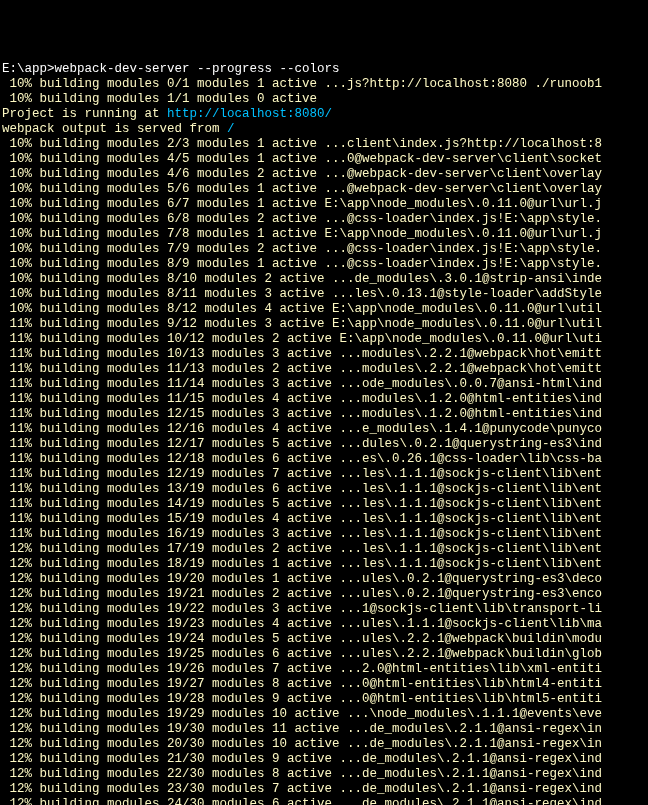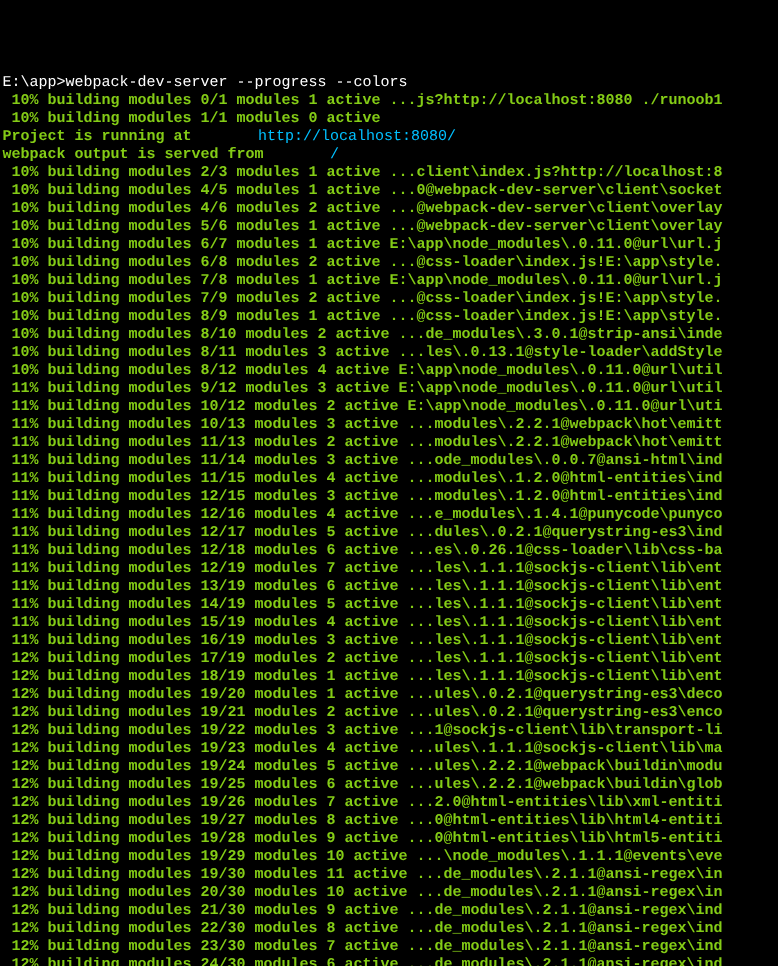--- a/index.html
+++ b/index.html
@@ -10,22 +10,22 @@
       font-size: 12.5px;
       line-height: 15px;
       padding: 2px;
       white-space: pre;
       overflow: hidden;
       width: 648px;
       height: 805px;
     }
     .line { display: block; }
     .white { color: #ffffff; margin-top: 32px; }
-    .gray { color: #84cc16; font-weight: bold; }
-    .cyan { color: #00c0ff; margin-left: 48px; }
+    .gray { color: #fef9c3; }
+    .cyan { color: #00c0ff; }
   </style>
 </head>
 <body>
 
 
 
 <div id="terminal"><div class="line"><span class="white">E:\app&gt;</span><span class="white">webpack-dev-server --progress --colors</span></div><div class="line"><span class="gray"> 10% building modules 0/1 modules 1 active ...js?http://localhost:8080 ./runoob1</span></div><div class="line"><span class="gray"> 10% building modules 1/1 modules 0 active</span></div><div class="line"><span class="gray">Project is running at </span><span class="cyan">http://localhost:8080/</span></div><div class="line"><span class="gray">webpack output is served from </span><span class="cyan">/</span></div><div class="line"><span class="gray"> 10% building modules 2/3 modules 1 active ...client\index.js?http://localhost:8</span></div><div class="line"><span class="gray"> 10% building modules 4/5 modules 1 active ...0@webpack-dev-server\client\socket</span></div><div class="line"><span class="gray"> 10% building modules 4/6 modules 2 active ...@webpack-dev-server\client\overlay</span></div><div class="line"><span class="gray"> 10% building modules 5/6 modules 1 active ...@webpack-dev-server\client\overlay</span></div><div class="line"><span class="gray"> 10% building modules 6/7 modules 1 active E:\app\node_modules\.0.11.0@url\url.j</span></div><div class="line"><span class="gray"> 10% building modules 6/8 modules 2 active ...@css-loader\index.js!E:\app\style.</span></div><div class="line"><span class="gray"> 10% building modules 7/8 modules 1 active E:\app\node_modules\.0.11.0@url\url.j</span></div><div class="line"><span class="gray"> 10% building modules 7/9 modules 2 active ...@css-loader\index.js!E:\app\style.</span></div><div class="line"><span class="gray"> 10% building modules 8/9 modules 1 active ...@css-loader\index.js!E:\app\style.</span></div><div class="line"><span class="gray"> 10% building modules 8/10 modules 2 active ...de_modules\.3.0.1@strip-ansi\inde</span></div><div class="line"><span class="gray"> 10% building modules 8/11 modules 3 active ...les\.0.13.1@style-loader\addStyle</span></div><div class="line"><span class="gray"> 10% building modules 8/12 modules 4 active E:\app\node_modules\.0.11.0@url\util</span></div><div class="line"><span class="gray"> 11% building modules 9/12 modules 3 active E:\app\node_modules\.0.11.0@url\util</span></div><div class="line"><span class="gray"> 11% building modules 10/12 modules 2 active E:\app\node_modules\.0.11.0@url\uti</span></div><div class="line"><span class="gray"> 11% building modules 10/13 modules 3 active ...modules\.2.2.1@webpack\hot\emitt</span></div><div class="line"><span class="gray"> 11% building modules 11/13 modules 2 active ...modules\.2.2.1@webpack\hot\emitt</span></div><div class="line"><span class="gray"> 11% building modules 11/14 modules 3 active ...ode_modules\.0.0.7@ansi-html\ind</span></div><div class="line"><span class="gray"> 11% building modules 11/15 modules 4 active ...modules\.1.2.0@html-entities\ind</span></div><div class="line"><span class="gray"> 11% building modules 12/15 modules 3 active ...modules\.1.2.0@html-entities\ind</span></div><div class="line"><span class="gray"> 11% building modules 12/16 modules 4 active ...e_modules\.1.4.1@punycode\punyco</span></div><div class="line"><span class="gray"> 11% building modules 12/17 modules 5 active ...dules\.0.2.1@querystring-es3\ind</span></div><div class="line"><span class="gray"> 11% building modules 12/18 modules 6 active ...es\.0.26.1@css-loader\lib\css-ba</span></div><div class="line"><span class="gray"> 11% building modules 12/19 modules 7 active ...les\.1.1.1@sockjs-client\lib\ent</span></div><div class="line"><span class="gray"> 11% building modules 13/19 modules 6 active ...les\.1.1.1@sockjs-client\lib\ent</span></div><div class="line"><span class="gray"> 11% building modules 14/19 modules 5 active ...les\.1.1.1@sockjs-client\lib\ent</span></div><div class="line"><span class="gray"> 11% building modules 15/19 modules 4 active ...les\.1.1.1@sockjs-client\lib\ent</span></div><div class="line"><span class="gray"> 11% building modules 16/19 modules 3 active ...les\.1.1.1@sockjs-client\lib\ent</span></div><div class="line"><span class="gray"> 12% building modules 17/19 modules 2 active ...les\.1.1.1@sockjs-client\lib\ent</span></div><div class="line"><span class="gray"> 12% building modules 18/19 modules 1 active ...les\.1.1.1@sockjs-client\lib\ent</span></div><div class="line"><span class="gray"> 12% building modules 19/20 modules 1 active ...ules\.0.2.1@querystring-es3\deco</span></div><div class="line"><span class="gray"> 12% building modules 19/21 modules 2 active ...ules\.0.2.1@querystring-es3\enco</span></div><div class="line"><span class="gray"> 12% building modules 19/22 modules 3 active ...1@sockjs-client\lib\transport-li</span></div><div class="line"><span class="gray"> 12% building modules 19/23 modules 4 active ...ules\.1.1.1@sockjs-client\lib\ma</span></div><div class="line"><span class="gray"> 12% building modules 19/24 modules 5 active ...ules\.2.2.1@webpack\buildin\modu</span></div><div class="line"><span class="gray"> 12% building modules 19/25 modules 6 active ...ules\.2.2.1@webpack\buildin\glob</span></div><div class="line"><span class="gray"> 12% building modules 19/26 modules 7 active ...2.0@html-entities\lib\xml-entiti</span></div><div class="line"><span class="gray"> 12% building modules 19/27 modules 8 active ...0@html-entities\lib\html4-entiti</span></div><div class="line"><span class="gray"> 12% building modules 19/28 modules 9 active ...0@html-entities\lib\html5-entiti</span></div><div class="line"><span class="gray"> 12% building modules 19/29 modules 10 active ...\node_modules\.1.1.1@events\eve</span></div><div class="line"><span class="gray"> 12% building modules 19/30 modules 11 active ...de_modules\.2.1.1@ansi-regex\in</span></div><div class="line"><span class="gray"> 12% building modules 20/30 modules 10 active ...de_modules\.2.1.1@ansi-regex\in</span></div><div class="line"><span class="gray"> 12% building modules 21/30 modules 9 active ...de_modules\.2.1.1@ansi-regex\ind</span></div><div class="line"><span class="gray"> 12% building modules 22/30 modules 8 active ...de_modules\.2.1.1@ansi-regex\ind</span></div><div class="line"><span class="gray"> 12% building modules 23/30 modules 7 active ...de_modules\.2.1.1@ansi-regex\ind</span></div><div class="line"><span class="gray"> 12% building modules 24/30 modules 6 active ...de_modules\.2.1.1@ansi-regex\ind</span></div></div>
 
 
 

